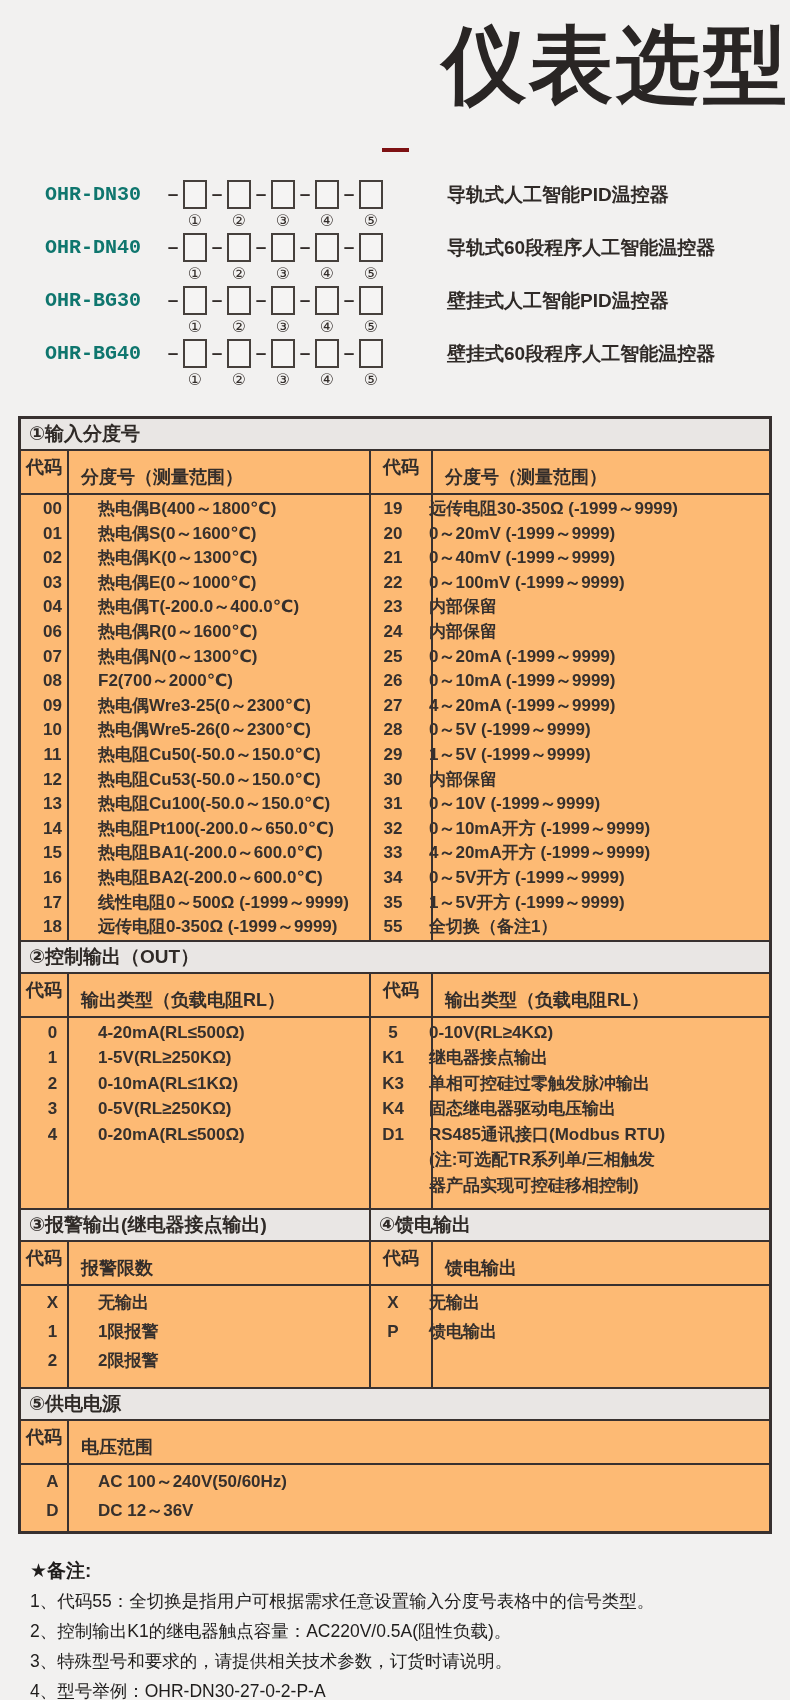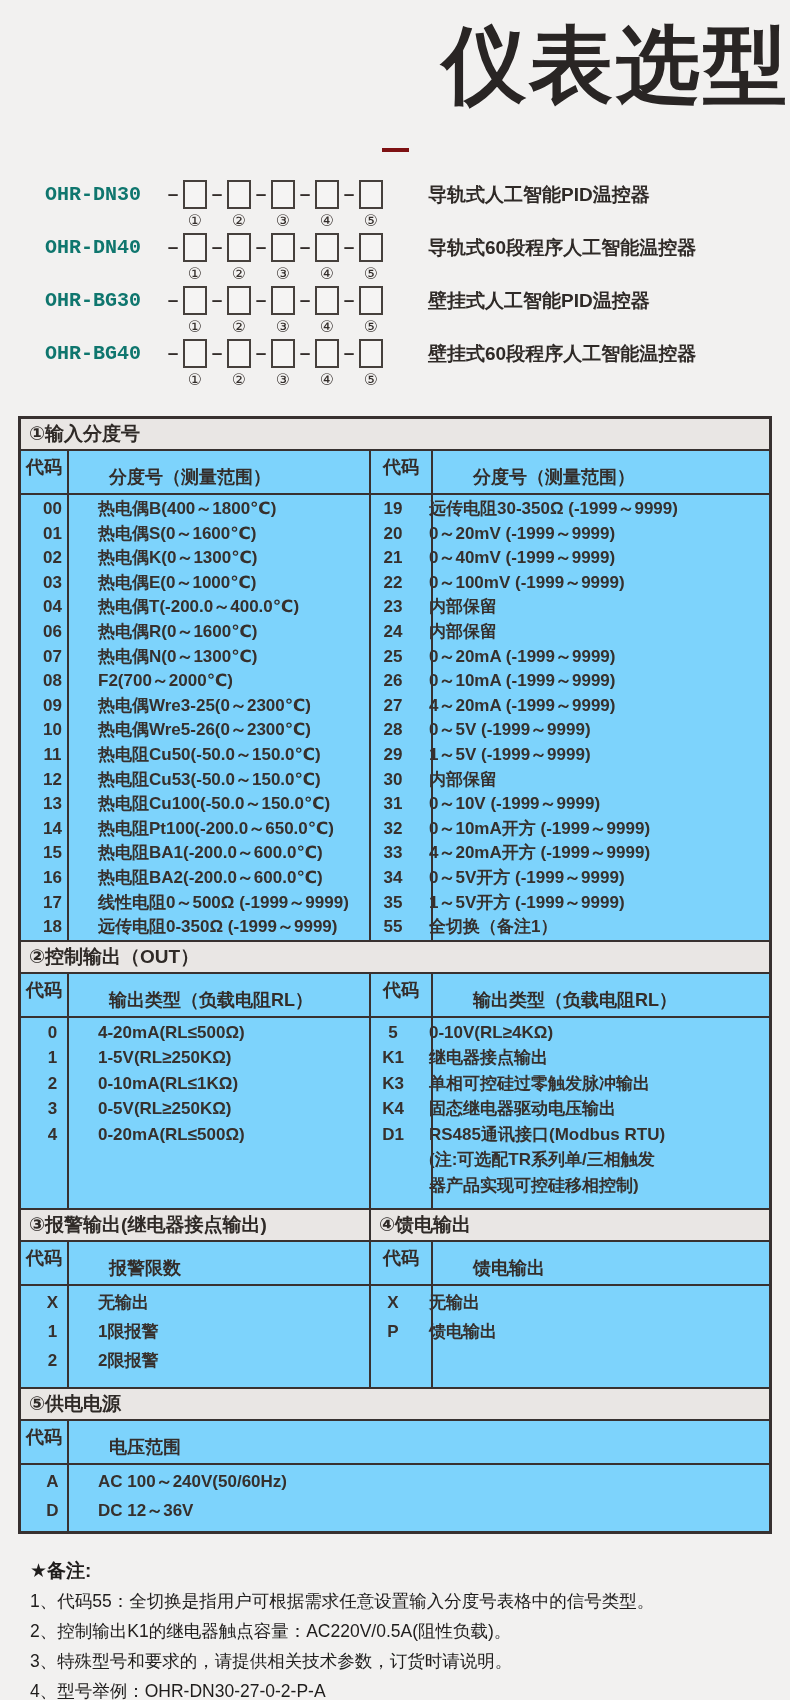--- a/index.html
+++ b/index.html
@@ -27,46 +27,46 @@
     font-family:"Liberation Mono","DejaVu Sans Mono",monospace;
     font-size:20px;font-weight:700;line-height:30px;
     width:118px;flex-shrink:0;color:#0f766e;white-space:nowrap;
   }
   .model-boxes{display:flex;}
   .unit{display:flex;align-items:flex-start;}
   .unit .dash{width:20px;text-align:center;line-height:28px;font-size:19px;font-weight:700;}
   .bx{display:flex;flex-direction:column;align-items:center;width:24px;}
   .box{width:20px;height:25px;border:2px solid #46403c;background:#f5f4f3;}
   .marker{font-size:16px;line-height:19px;margin-top:2px;color:#332d2a;}
-  .model-desc{margin-left:45px;font-size:19px;font-weight:700;line-height:30px;color:#2f2a27;white-space:nowrap;}
+  .model-desc{margin-left:64px;font-size:19px;font-weight:700;line-height:30px;color:#2f2a27;white-space:nowrap;}
 
   
   .big-table{
     width:754px;margin:24px auto 0;box-sizing:border-box;
-    border:3px solid #383130;background:#7dd3fc;
+    border:3px solid #383130;background:#fdba74;
   }
   .band{
     background:#e9e6e4;border-top:2px solid #383130;border-bottom:2px solid #383130;
     font-size:19px;font-weight:700;color:#2f2a27;
     padding:4px 8px;line-height:22px;
   }
   .big-table > section:first-child .band{border-top:0;}
   .half .band{border-top:2px solid #383130;}
 
   .split{display:flex;align-items:stretch;}
   .half{display:flex;flex-direction:column;box-sizing:border-box;}
   .half.l{width:350px;flex-shrink:0;border-right:2px solid #383130;}
   .half.r{flex:1;}
 
   .colwrap{position:relative;flex:1;display:flex;flex-direction:column;}
   .colwrap::after{content:"";position:absolute;top:0;bottom:0;width:2px;background:#383130;}
   .cw46::after{left:46px;}
   .cw60::after{left:60px;}
 
-  .thead{display:flex;border-bottom:2px solid #383130;font-weight:700;font-size:18px;line-height:22px;gap:28px;}
+  .thead{display:flex;border-bottom:2px solid #383130;font-weight:700;font-size:18px;line-height:22px;}
   .thead .hcode{width:46px;text-align:center;padding:5px 0;flex-shrink:0;}
   .cw60 .thead .hcode{width:60px;}
   .thead .hdesc{flex:1;padding:15px 0 5px 14px;white-space:nowrap;}
 
   .tbody{padding-top:2px;}
   .trow{display:flex;font-size:17px;font-weight:600;line-height:24.6px;color:#36302d;}
   .trow .code{width:63px;text-align:center;flex-shrink:0;}
   .cw60 .trow .code{width:44px;}
   .trow .desc{flex:1;padding-left:14px;white-space:nowrap;}
 

